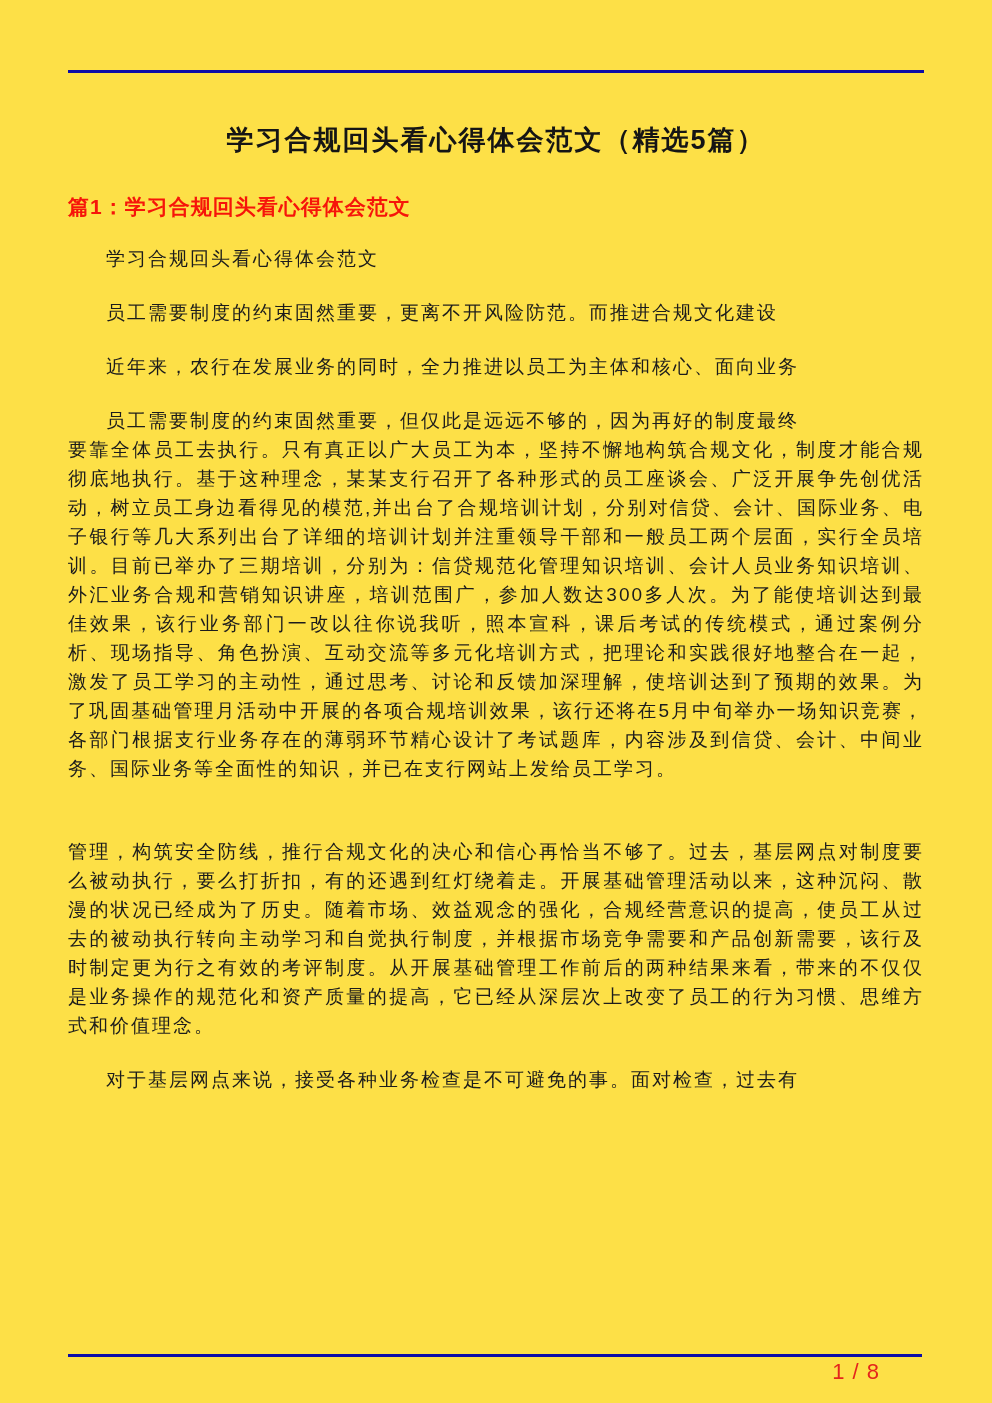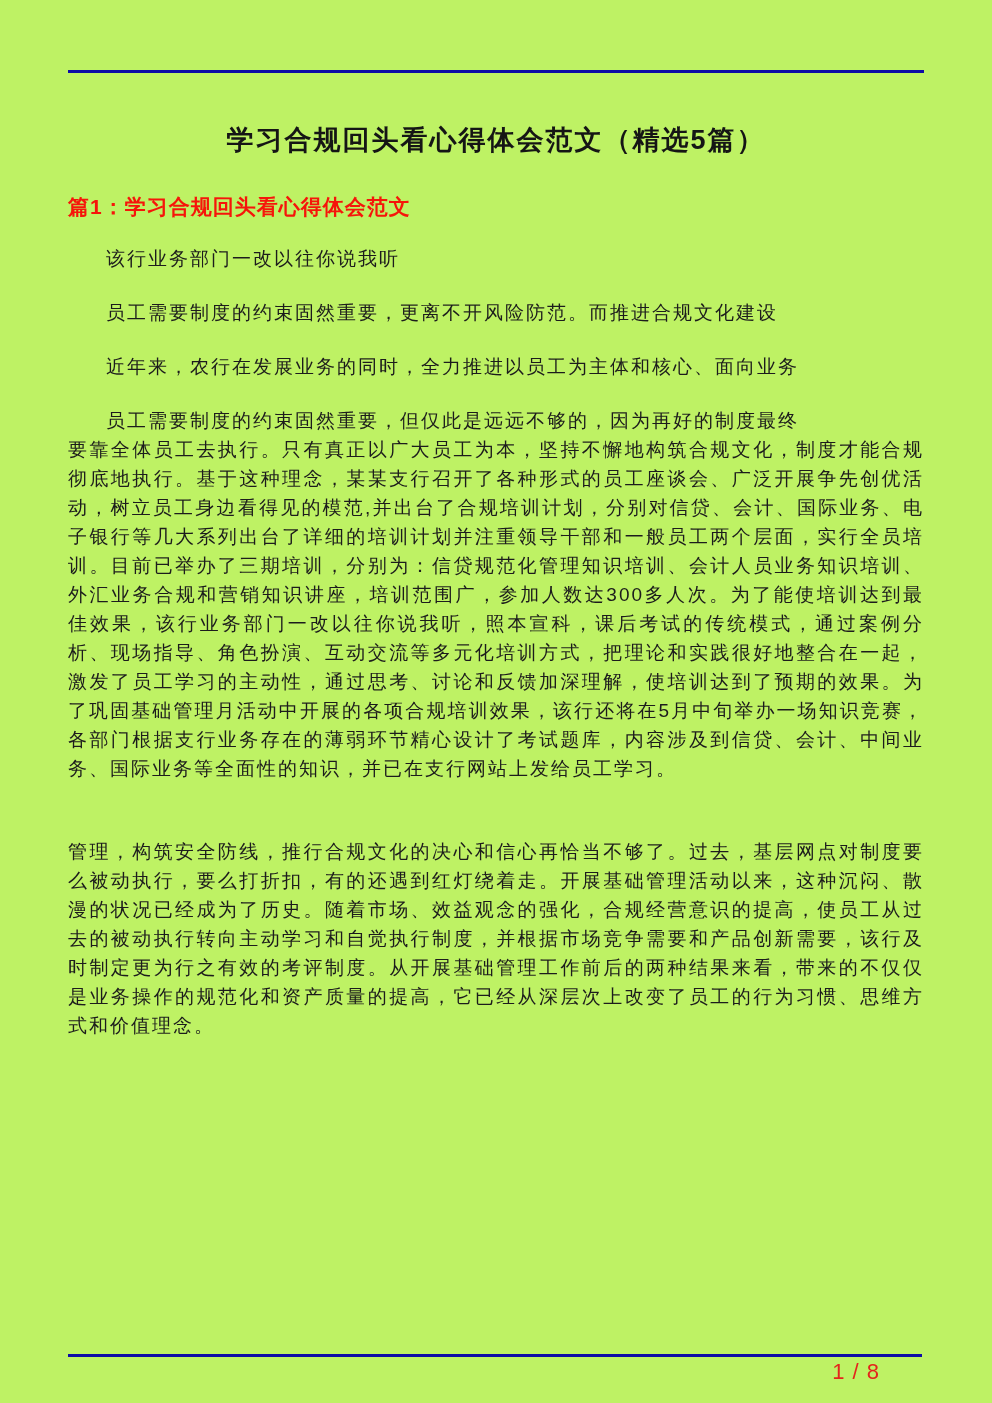--- a/index.html
+++ b/index.html
@@ -4,21 +4,21 @@
 <style>
   * { margin: 0; padding: 0; box-sizing: border-box; }
   html, body { background: #e9e9e9; }
   body { font-family: "Liberation Sans", "DejaVu Sans", sans-serif; }
 
   .page {
     position: relative;
     width: 992px;
     height: 1403px;
     margin: 0 auto;
-    background: #bef264;
+    background: #fde047;
     overflow: hidden;
     color: #1c1c1c;
   }
 
   .content {
     position: absolute;
     top: 0;
     left: 68px;
     width: 856px;
   }
@@ -79,23 +79,24 @@
 </style>
 </head>
 <body>
 
 <div class="page">
   <div class="content">
     <hr class="rule top-rule">
     <h1 class="doc-title">学习合规回头看心得体会范文（精选5篇）</h1>
     <h2 class="section-heading">篇1：学习合规回头看心得体会范文</h2>
     <div class="paragraphs" id="paragraphs">
-        <p class="para"><span>该行业务部门一改以往你说我听</span></p>
+        <p class="para"><span>学习合规回头看心得体会范文</span></p>
         <p class="para"><span>员工需要制度的约束固然重要，更离不开风险防范。而推进合规文化建设</span><br></p>
         <p class="para"><span>近年来，农行在发展业务的同时，全力推进以员工为主体和核心、面向业务</span><br></p>
         <p class="para"><span>员工需要制度的约束固然重要，但仅此是远远不够的，因为再好的制度最终</span><br><span>要靠全体员工去执行。只有真正以广大员工为本，坚持不懈地构筑合规文化，制度才能合规彻底地执行。基于这种理念，某某支行召开了各种形式的员工座谈会、广泛开展争先创优活动，树立员工身边看得见的模范,并出台了合规培训计划，分别对信贷、会计、国际业务、电子银行等几大系列出台了详细的培训计划并注重领导干部和一般员工两个层面，实行全员培训。目前已举办了三期培训，分别为：信贷规范化管理知识培训、会计人员业务知识培训、外汇业务合规和营销知识讲座，培训范围广，参加人数达300多人次。为了能使培训达到最佳效果，该行业务部门一改以往你说我听，照本宣科，课后考试的传统模式，通过案例分析、现场指导、角色扮演、互动交流等多元化培训方式，把理论和实践很好地整合在一起，激发了员工学习的主动性，通过思考、讨论和反馈加深理解，使培训达到了预期的效果。为了巩固基础管理月活动中开展的各项合规培训效果，该行还将在5月中旬举办一场知识竞赛，各部门根据支行业务存在的薄弱环节精心设计了考试题库，内容涉及到信贷、会计、中间业务、国际业务等全面性的知识，并已在支行网站上发给员工学习。</span></p>
         <p class="para"><br><span>管理，构筑安全防线，推行合规文化的决心和信心再恰当不够了。过去，基层网点对制度要么被动执行，要么打折扣，有的还遇到红灯绕着走。开展基础管理活动以来，这种沉闷、散漫的状况已经成为了历史。随着市场、效益观念的强化，合规经营意识的提高，使员工从过去的被动执行转向主动学习和自觉执行制度，并根据市场竞争需要和产品创新需要，该行及时制定更为行之有效的考评制度。从开展基础管理工作前后的两种结果来看，带来的不仅仅是业务操作的规范化和资产质量的提高，它已经从深层次上改变了员工的行为习惯、思维方式和价值理念。</span></p>
+        <p class="para"><span>对于基层网点来说，接受各种业务检查是不可避免的事。面对检查，过去有</span></p>
       </div>
   </div>
 
   <hr class="rule footer-rule">
   <div class="page-number">1 / 8</div>
 </div>
 
 </body></html>

